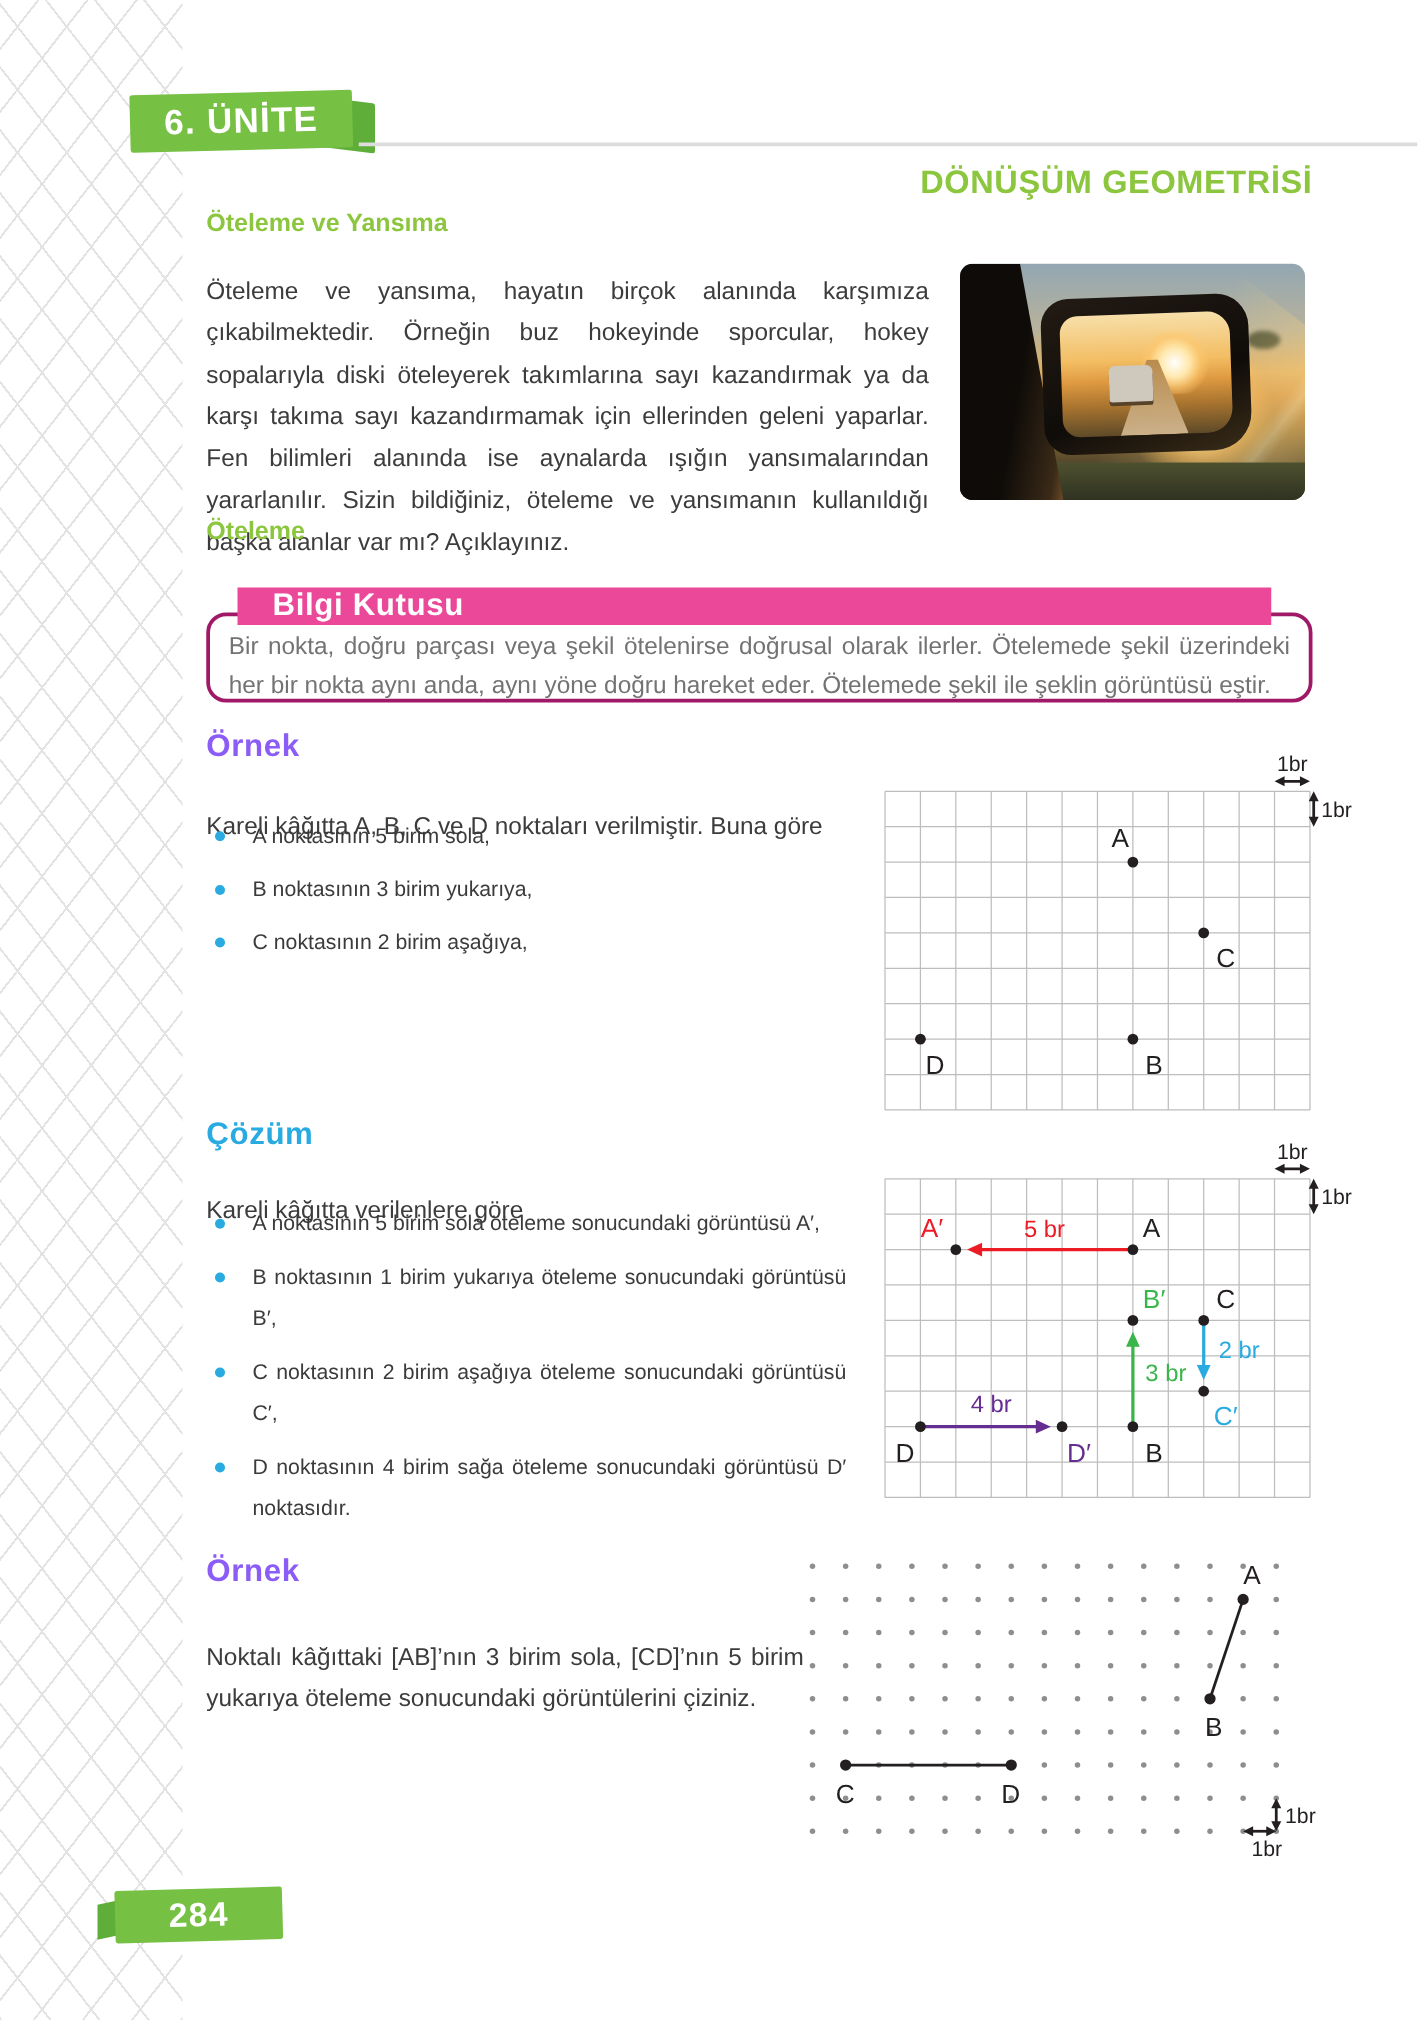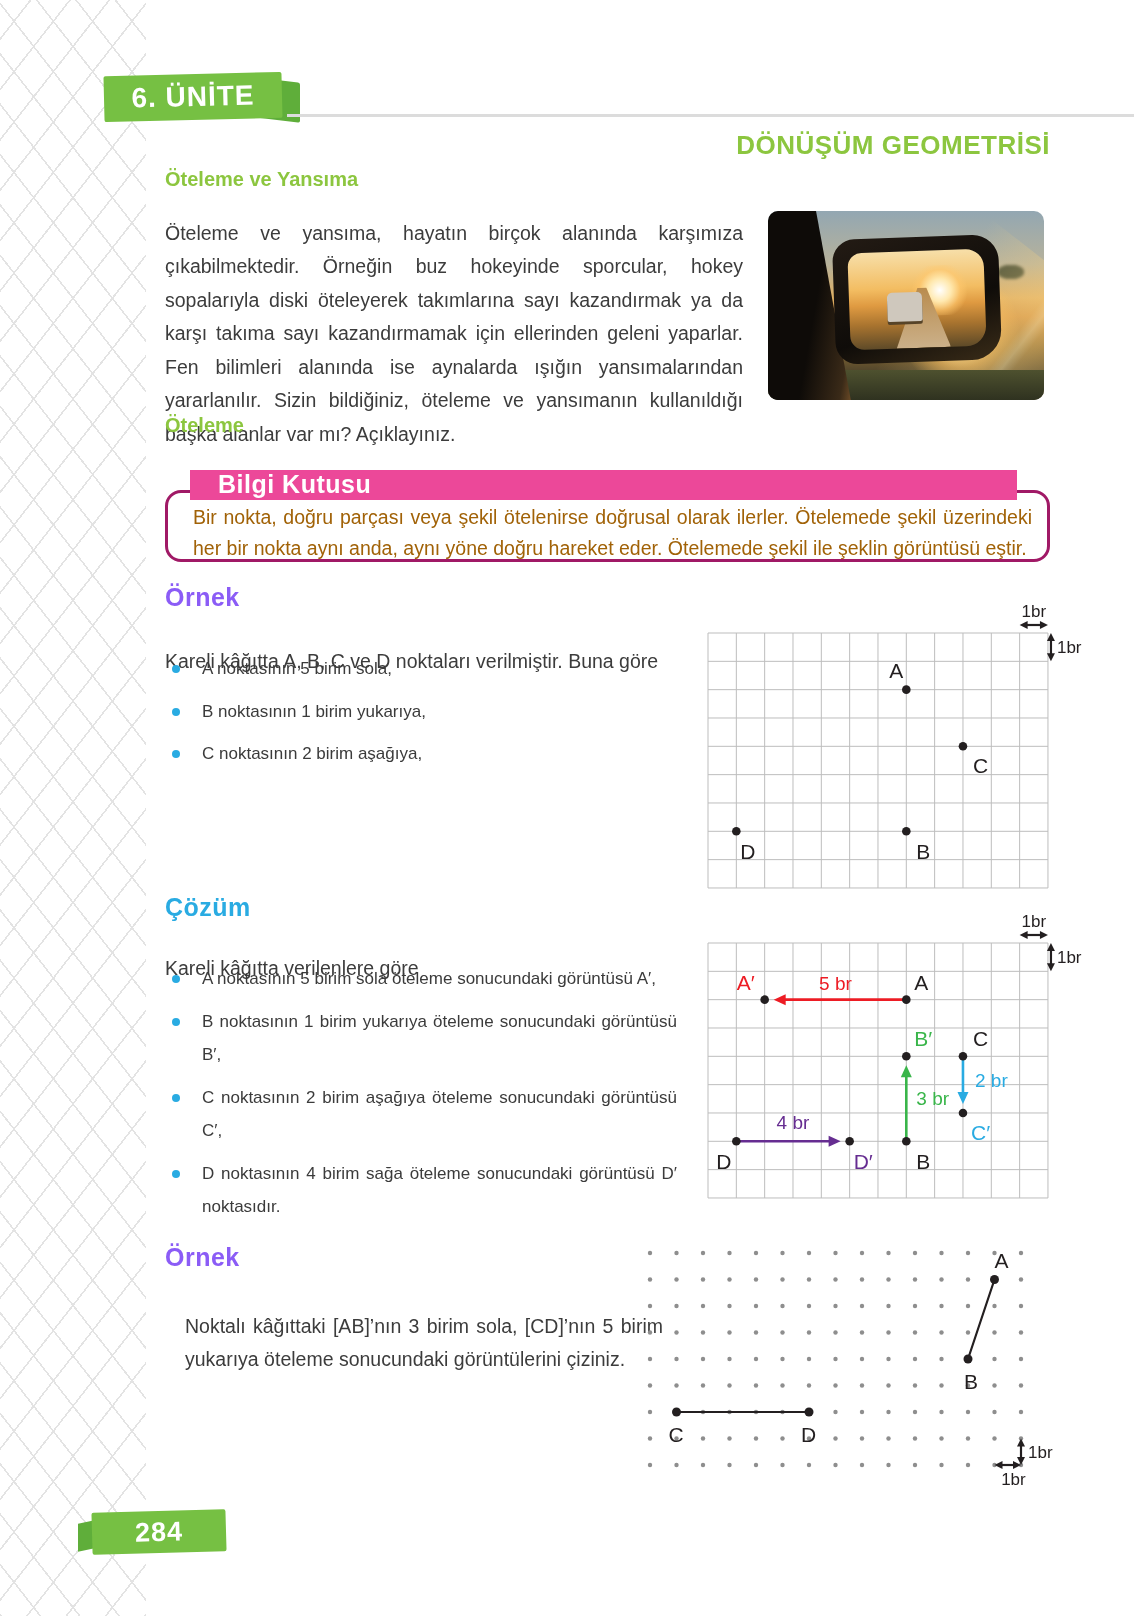--- a/index.html
+++ b/index.html
@@ -56,33 +56,33 @@
      background:linear-gradient(180deg,#f7dfa9 0%,#f3bd62 38%,#df9a41 55%,#a9742f 75%,#5e4a28 100%);overflow:hidden;}
   .photo .glass .gsun{position:absolute;right:12%;top:16%;width:56px;height:50px;
      background:radial-gradient(circle,#ffffff 0%,#ffe9b0 30%,rgba(255,200,110,.6) 55%,transparent 75%);}
   .photo .glass .road{position:absolute;left:34%;bottom:0;width:40%;height:62%;
      background:linear-gradient(180deg,#b98c4e,#cbb089);clip-path:polygon(42% 0,58% 0,100% 100%,0 100%);}
   .photo .glass .car{position:absolute;left:28%;bottom:28%;width:26%;height:30%;
      background:#cfc8bd;border-radius:5px 5px 2px 2px;box-shadow:0 3px 0 #574428;}
 
   
   .info-box{left:165px;top:490px;width:885px;height:72px;background:#fff;border:3px solid #a01966;border-radius:16px;box-sizing:border-box;}
-  .info-box p{margin:0;padding:9px 15px 0 25px;font-size:19.5px;line-height:31px;text-align:justify;color:#a16207;}
+  .info-box p{margin:0;padding:9px 15px 0 15px;font-size:19.5px;line-height:31px;text-align:justify;color:#737373;}
   .info-tab{left:190px;top:470px;width:827px;height:30px;background:#ec4899;color:#fff;
      font-weight:bold;font-size:25px;line-height:29px;padding-left:28px;box-sizing:border-box;letter-spacing:.5px;}
 
   .script-h{font-weight:bold;font-size:25px;letter-spacing:.5px;}
   .orange{color:#8b5cf6;}
   .cyan{color:#29abe2;}
   .ornek1{left:165px;top:583px;}
   .ornek1-intro{left:165px;top:625px;width:520px;}
   .cozum{left:165px;top:893px;}
   .cozum-intro{left:165px;top:932px;width:520px;}
   .ornek2{left:165px;top:1243px;}
-  .ornek2-text{left:165px;top:1290px;width:478px;margin-left:20px;}
+  .ornek2-text{left:165px;top:1290px;width:478px;}
 
   ul.bullets{list-style:none;margin:0;padding:0;}
   ul.bullets li{position:relative;padding-left:37px;margin-bottom:9px;font-size:17px;line-height:33.5px;text-align:justify;}
   ul.bullets li::before{content:'';position:absolute;left:7px;top:13px;width:8px;height:8px;border-radius:50%;background:#29abe2;}
   .bullets1{left:165px;top:652px;width:515px;}
   .bullets2{left:165px;top:962px;width:512px;}
 
   svg{position:absolute;overflow:visible;}
   #fig1{left:660px;top:592px;}
   #fig2{left:660px;top:902px;}
@@ -132,21 +132,21 @@
 
 <div class="abs info-box">
   <p>Bir nokta, doğru parçası veya şekil ötelenirse doğrusal olarak ilerler. Ötelemede şekil üzerindeki her bir nokta aynı anda, aynı yöne doğru hareket eder. Ötelemede şekil ile şeklin görüntüsü eştir.</p>
 </div>
 <div class="abs info-tab">Bilgi Kutusu</div>
 
 <div class="abs script-h orange ornek1">Örnek</div>
 <p class="abs body-text ornek1-intro">Kareli kâğıtta A, B, C ve D noktaları verilmiştir. Buna göre</p>
 <ul class="abs bullets bullets1">
     <li>A noktasının 5 birim sola,</li>
-    <li>B noktasının 1 birim yukarıya,</li>
+    <li>B noktasının 3 birim yukarıya,</li>
     <li>C noktasının 2 birim aşağıya,</li>
   </ul>
 <svg id="fig1" width="440" height="312">
     <line x1="48" y1="41" x2="48" y2="295.96999999999997" stroke="#bdbdbd" stroke-width="1"></line>
     <line x1="76.33" y1="41" x2="76.33" y2="295.96999999999997" stroke="#bdbdbd" stroke-width="1"></line>
     <line x1="104.66" y1="41" x2="104.66" y2="295.96999999999997" stroke="#bdbdbd" stroke-width="1"></line>
     <line x1="132.99" y1="41" x2="132.99" y2="295.96999999999997" stroke="#bdbdbd" stroke-width="1"></line>
     <line x1="161.32" y1="41" x2="161.32" y2="295.96999999999997" stroke="#bdbdbd" stroke-width="1"></line>
     <line x1="189.64999999999998" y1="41" x2="189.64999999999998" y2="295.96999999999997" stroke="#bdbdbd" stroke-width="1"></line>
     <line x1="217.98" y1="41" x2="217.98" y2="295.96999999999997" stroke="#bdbdbd" stroke-width="1"></line>

